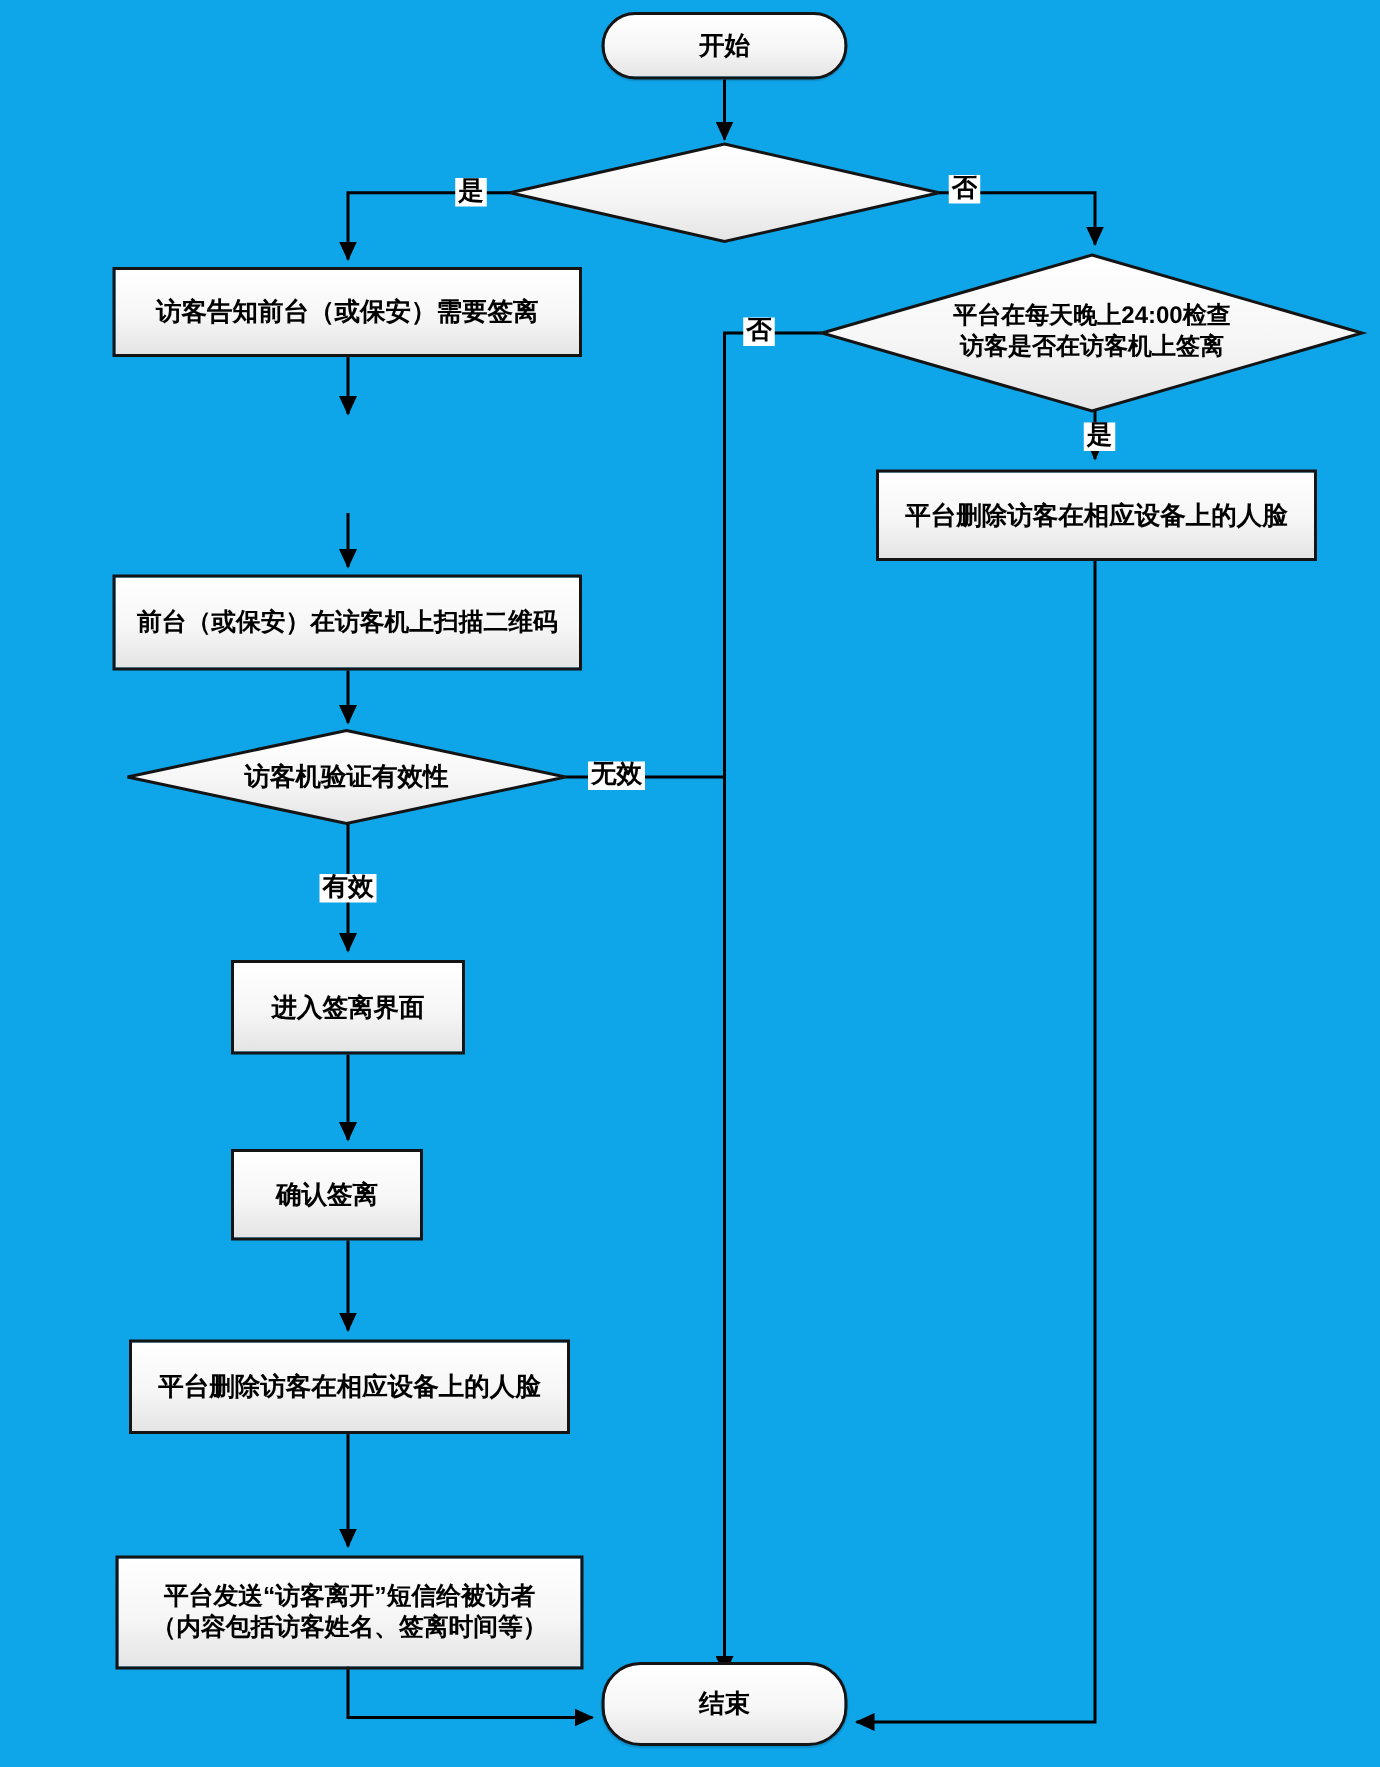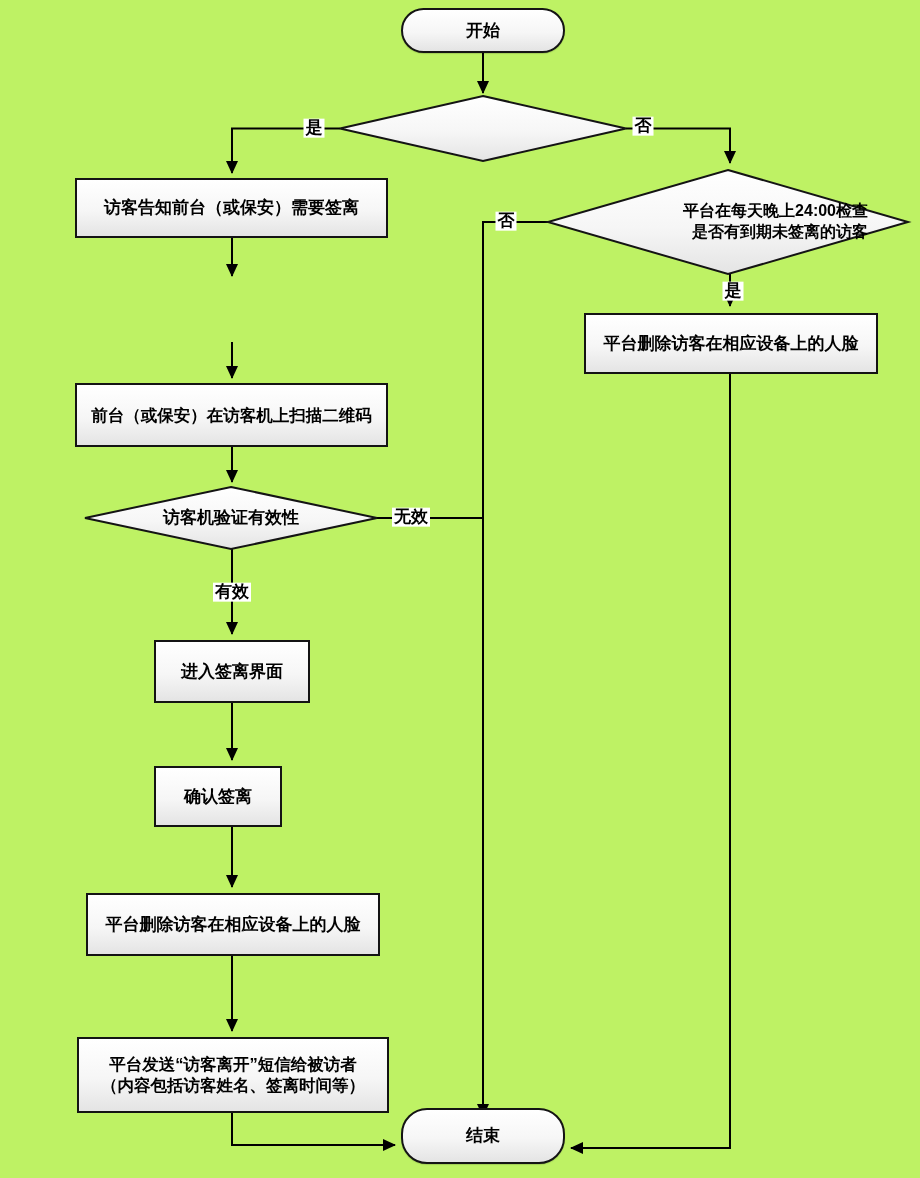--- a/index.html
+++ b/index.html
@@ -3,21 +3,21 @@
 <meta charset="utf-8">
 <style>
   * { margin: 0; padding: 0; box-sizing: border-box; }
   html, body { background: #ffffff; }
   body { font-family: "Liberation Sans", "DejaVu Sans", sans-serif; }
 
   .canvas {
     position: relative;
     width: 920px;
     height: 1178px;
-    background: #bef264;
+    background: #0ea5e9;
     overflow: hidden;
   }
 
   .connector-layer {
     position: absolute;
     left: 0; top: 0;
     width: 920px; height: 1178px;
   }
 
   .node {
@@ -113,23 +113,23 @@
 
   <div class="node terminator" style="left:401px; top:1108px; width:164px; height:56px;">
     <span>结束</span>
   </div>
 
 
   <div class="diamond-label" style="left:105px; top:490px; width:252px; height:56px;">
     <span>访客机验证有效性</span>
   </div>
 
-  <div class="diamond-label small" style="left:588px; top:178px; width:280px; height:88px;align-items:flex-end;">
+  <div class="diamond-label small" style="left:588px; top:178px; width:280px; height:88px;">
     <span>平台在每天晚上24:00检查</span>
-    <span>是否有到期未签离的访客</span>
+    <span>访客是否在访客机上签离</span>
   </div>
 
   <div class="node" style="left:75px; top:178px; width:313px; height:60px;">
     <span>访客告知前台（或保安）需要签离</span>
   </div>
 
 
   <div class="node two-line" style="left:75px; top:383px; width:313px; height:64px;text-align:center;">
     <span>前台（或保安）在访客机上扫描二维码</span>
   </div>

